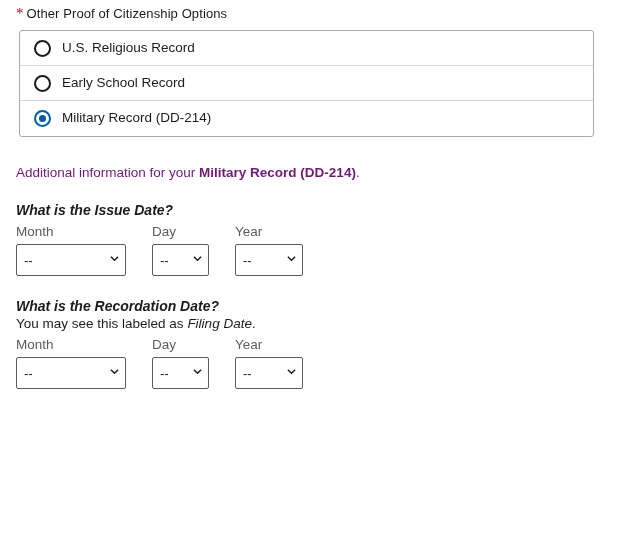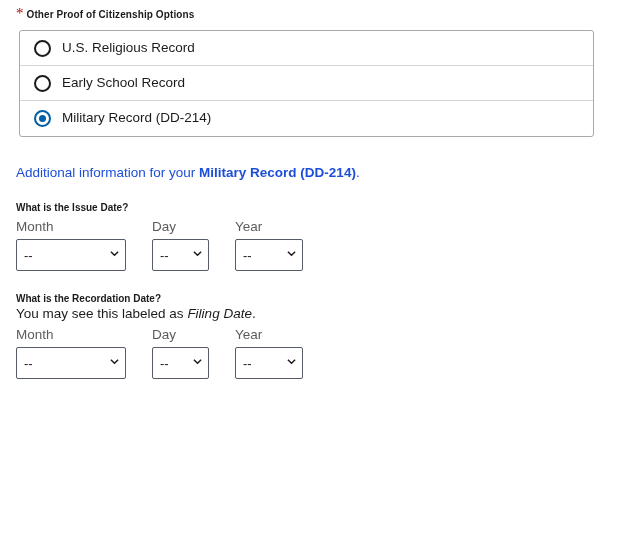--- a/index.html
+++ b/index.html
@@ -30,22 +30,22 @@
     padding: 6px 0 0 16px;
   }
   .req-star {
     color: #b50909;
     font-size: 15px;
     line-height: 1;
     margin-right: 3px;
     font-family: "Liberation Serif", serif;
   }
   .legend-text {
-    font-weight: bold;
-    font-size: 10px;
+    font-weight: normal;
+    font-size: 13px;
     color: #1b1b1b;
     letter-spacing: 0.1px;
   }
 
   
   .radio-group {
     margin: 9px 0 0 19px;
     width: 575px;
     border: 1px solid #a9a9a9;
     border-radius: 3px;
@@ -92,35 +92,36 @@
   .radio-label {
     font-size: 13.5px;
     color: #1b1b1b;
     line-height: 1.2;
   }
 
   
   .additional-info {
     margin: 28px 0 0 16px;
     font-size: 13.5px;
-    color: #1d4ed8;
+    color: #701a75;
   }
   .additional-info b {
     font-weight: bold;
   }
 
   
   .section {
     margin: 22px 0 0 16px;
   }
   .section-title {
     font-weight: bold;
-    font-size: 10px;
+    font-size: 14px;
     color: #1b1b1b;
     margin-bottom: 2px;
+    font-style: italic;
   }
   .section-hint {
     font-size: 13.5px;
     color: #1b1b1b;
     margin-bottom: 2px;
   }
   .section-hint i {
     font-style: italic;
   }
 

